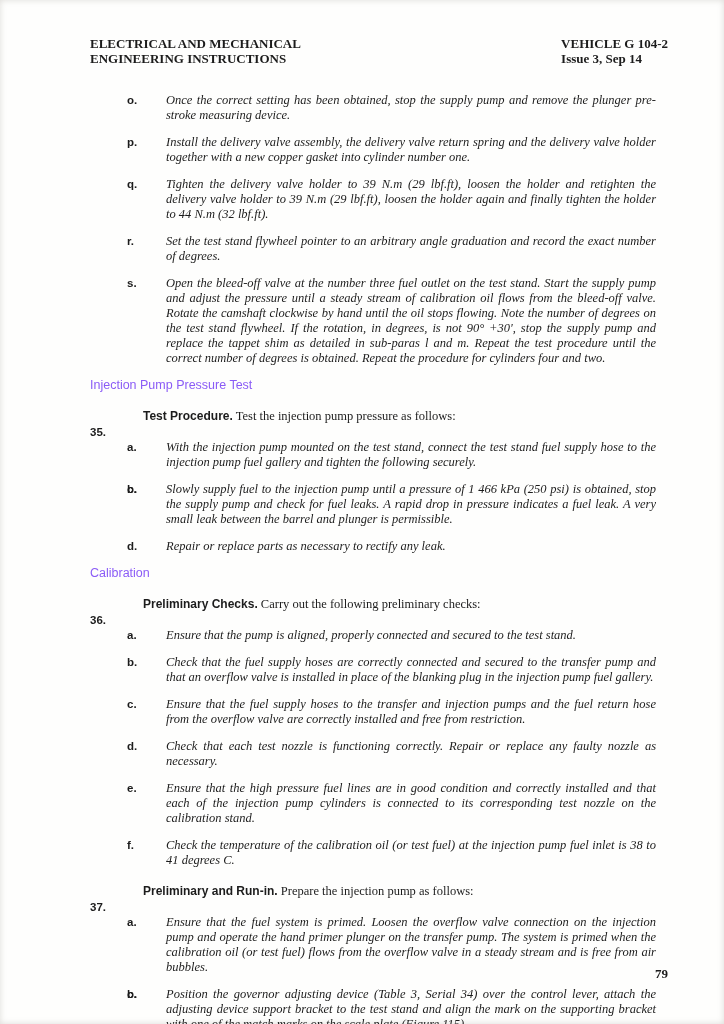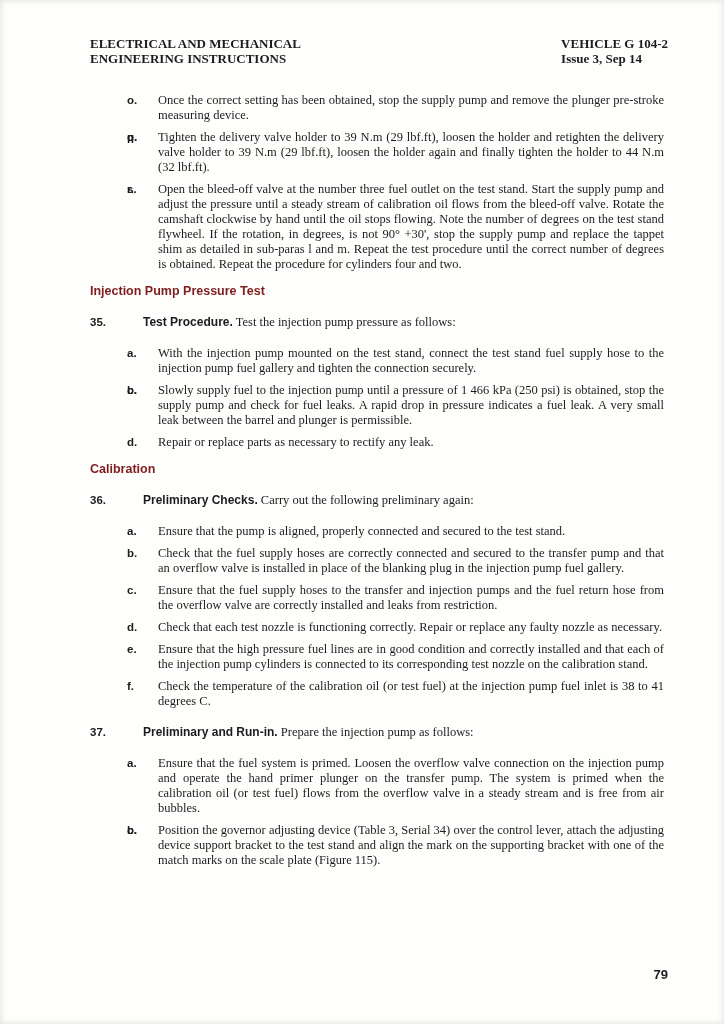--- a/index.html
+++ b/index.html
@@ -28,41 +28,41 @@
     font-size:12.5px;line-height:15px;
     text-align:justify;
     hyphens:none;
   }
   .li{position:relative;padding-left:64px;margin-bottom:7px;}
   .li .lbl{
     position:absolute;left:37px;top:0;
     font-family:"Liberation Sans", sans-serif;
     font-weight:bold;font-size:11.5px;line-height:15px;
   }
-  .li p{margin:4px;}
+  .li p{margin:12px;font-style:italic;}
   .num-para{position:relative;padding-left:37px;margin:0 0 7px 0;}
   .num-para .num{
-    position:absolute;left:0;top:0;
+    position:absolute;left:0;top:16px;
     font-family:"Liberation Sans", sans-serif;
     font-weight:bold;font-size:11.5px;line-height:15px;
   }
   .num-para p{margin:16px;}
   .run-in{
     font-family:"Liberation Sans", sans-serif;
     font-weight:bold;font-size:12px;
   }
   h2.section{
     font-family:"Liberation Sans", sans-serif;
-    font-weight:bold;font-size:12.5px;line-height:15px;
-    margin:12px 0 9px 0;text-align:left;color:#7f1d1d;
+    font-weight:normal;font-size:12.5px;line-height:15px;
+    margin:12px 0 9px 0;text-align:left;color:#8b5cf6;
   }
   .page-number{
     position:absolute;right:56px;bottom:42px;
     font-weight:bold;font-size:13px;
-    font-family:Liberation Sans, sans-serif;
+    font-family:Liberation Serif, serif;
   }
 </style>
 </head>
 <body>
 
 <div class="page">
 
   <header class="hdr">
     <div class="hdr-left">
       <div>ELECTRICAL AND MECHANICAL</div>
@@ -75,74 +75,76 @@
   </header>
 
   <main>
 
     <div class="li">
       <span class="lbl">o.</span>
       <p>Once the correct setting has been obtained, stop the supply pump and remove the plunger pre-stroke measuring device.</p>
     </div>
     <div class="li">
       <span class="lbl">p.</span>
+      <p>Install the delivery valve assembly, the delivery valve return spring and the delivery valve holder together with a new copper gasket into cylinder number one.</p>
     </div>
     <div class="li">
       <span class="lbl">q.</span>
       <p>Tighten the delivery valve holder to 39 N.m (29 lbf.ft), loosen the holder and retighten the delivery valve holder to 39 N.m (29 lbf.ft), loosen the holder again and finally tighten the holder to 44 N.m (32 lbf.ft).</p>
     </div>
     <div class="li">
       <span class="lbl">r.</span>
+      <p>Set the test stand flywheel pointer to an arbitrary angle graduation and record the exact number of degrees.</p>
     </div>
     <div class="li">
       <span class="lbl">s.</span>
       <p>Open the bleed-off valve at the number three fuel outlet on the test stand. Start the supply pump and adjust the pressure until a steady stream of calibration oil flows from the bleed-off valve. Rotate the camshaft clockwise by hand until the oil stops flowing. Note the number of degrees on the test stand flywheel. If the rotation, in degrees, is not 90° +30', stop the supply pump and replace the tappet shim as detailed in sub-paras l and m. Repeat the test procedure until the correct number of degrees is obtained. Repeat the procedure for cylinders four and two.</p>
     </div>
 
     <h2 class="section">Injection Pump Pressure Test</h2>
 
     <div class="num-para">
       <span class="num">35.</span>
       <p><span class="run-in">Test Procedure.</span><span> Test the injection pump pressure as follows:</span></p>
     </div>
 
     <div class="li">
       <span class="lbl">a.</span>
-      <p>With the injection pump mounted on the test stand, connect the test stand fuel supply hose to the injection pump fuel gallery and tighten the connection securely.</p>
+      <p>With the injection pump mounted on the test stand, connect the test stand fuel supply hose to the injection pump fuel gallery and tighten the following securely.</p>
     </div>
     <div class="li">
       <span class="lbl">b.</span>
     </div>
     <div class="li">
       <span class="lbl">c.</span>
       <p>Slowly supply fuel to the injection pump until a pressure of 1 466 kPa (250 psi) is obtained, stop the supply pump and check for fuel leaks. A rapid drop in pressure indicates a fuel leak. A very small leak between the barrel and plunger is permissible.</p>
     </div>
     <div class="li">
       <span class="lbl">d.</span>
       <p>Repair or replace parts as necessary to rectify any leak.</p>
     </div>
 
     <h2 class="section">Calibration</h2>
 
     <div class="num-para">
       <span class="num">36.</span>
-      <p><span class="run-in">Preliminary Checks.</span><span> Carry out the following preliminary again:</span></p>
+      <p><span class="run-in">Preliminary Checks.</span><span> Carry out the following preliminary checks:</span></p>
     </div>
 
     <div class="li">
       <span class="lbl">a.</span>
       <p>Ensure that the pump is aligned, properly connected and secured to the test stand.</p>
     </div>
     <div class="li">
       <span class="lbl">b.</span>
       <p>Check that the fuel supply hoses are correctly connected and secured to the transfer pump and that an overflow valve is installed in place of the blanking plug in the injection pump fuel gallery.</p>
     </div>
     <div class="li">
       <span class="lbl">c.</span>
-      <p>Ensure that the fuel supply hoses to the transfer and injection pumps and the fuel return hose from the overflow valve are correctly installed and leaks from restriction.</p>
+      <p>Ensure that the fuel supply hoses to the transfer and injection pumps and the fuel return hose from the overflow valve are correctly installed and free from restriction.</p>
     </div>
     <div class="li">
       <span class="lbl">d.</span>
       <p>Check that each test nozzle is functioning correctly. Repair or replace any faulty nozzle as necessary.</p>
     </div>
     <div class="li">
       <span class="lbl">e.</span>
       <p>Ensure that the high pressure fuel lines are in good condition and correctly installed and that each of the injection pump cylinders is connected to its corresponding test nozzle on the calibration stand.</p>
     </div>
     <div class="li">

